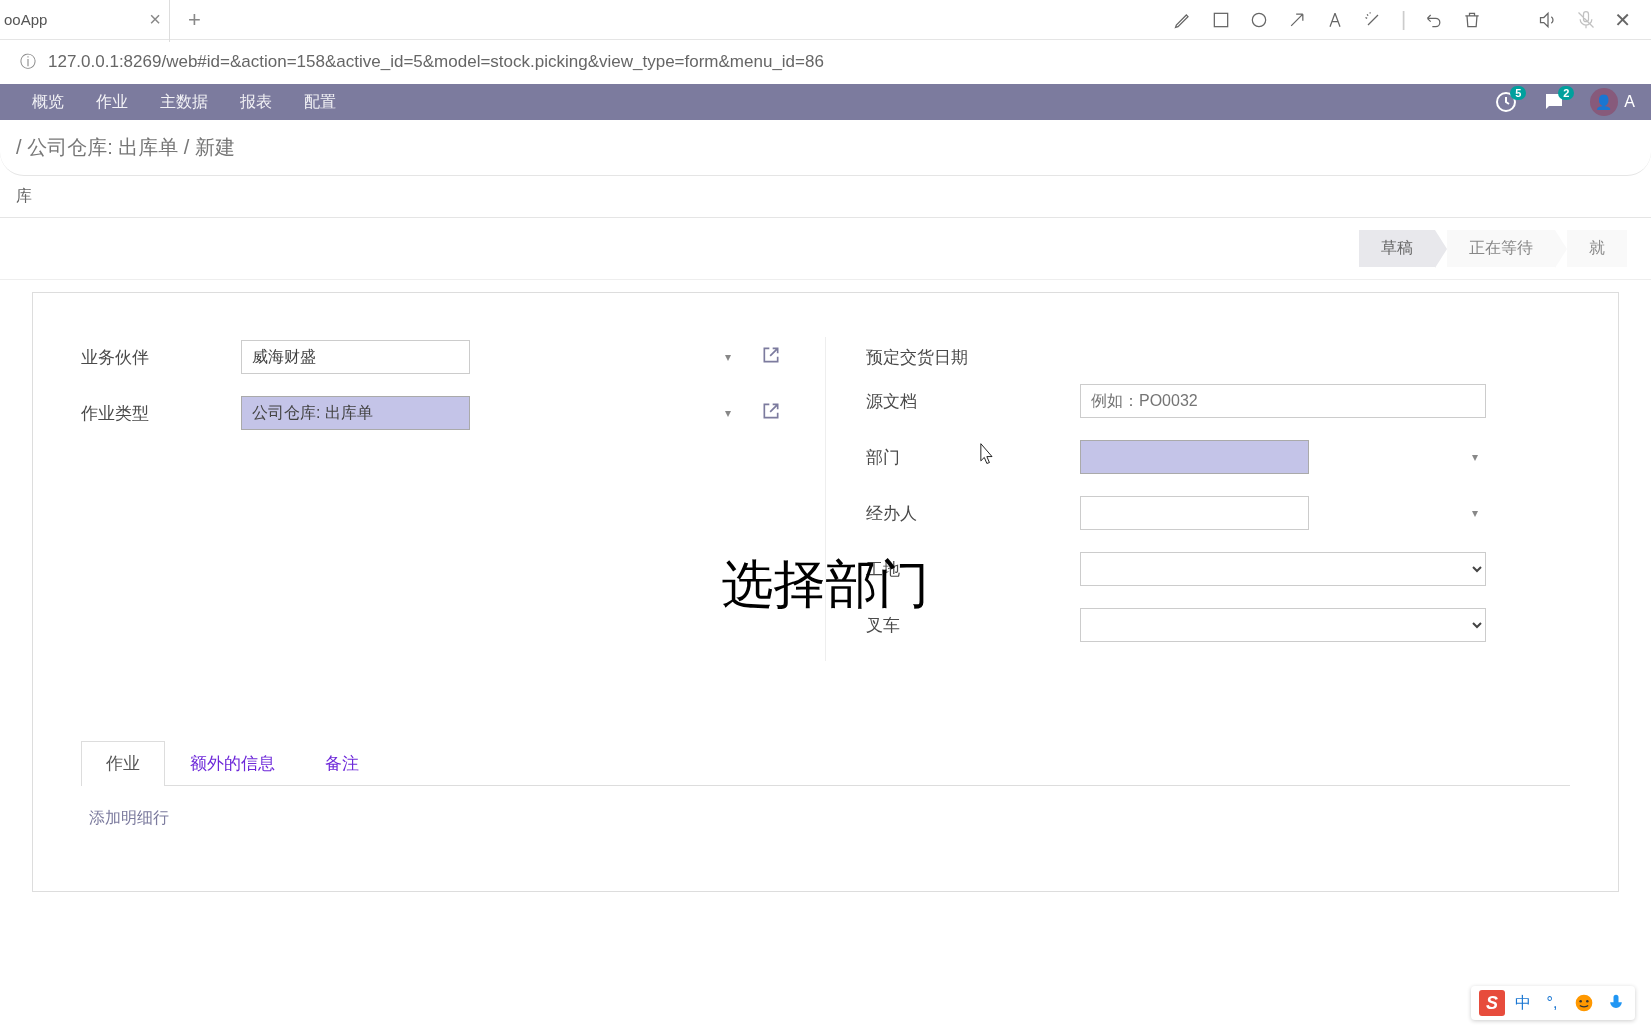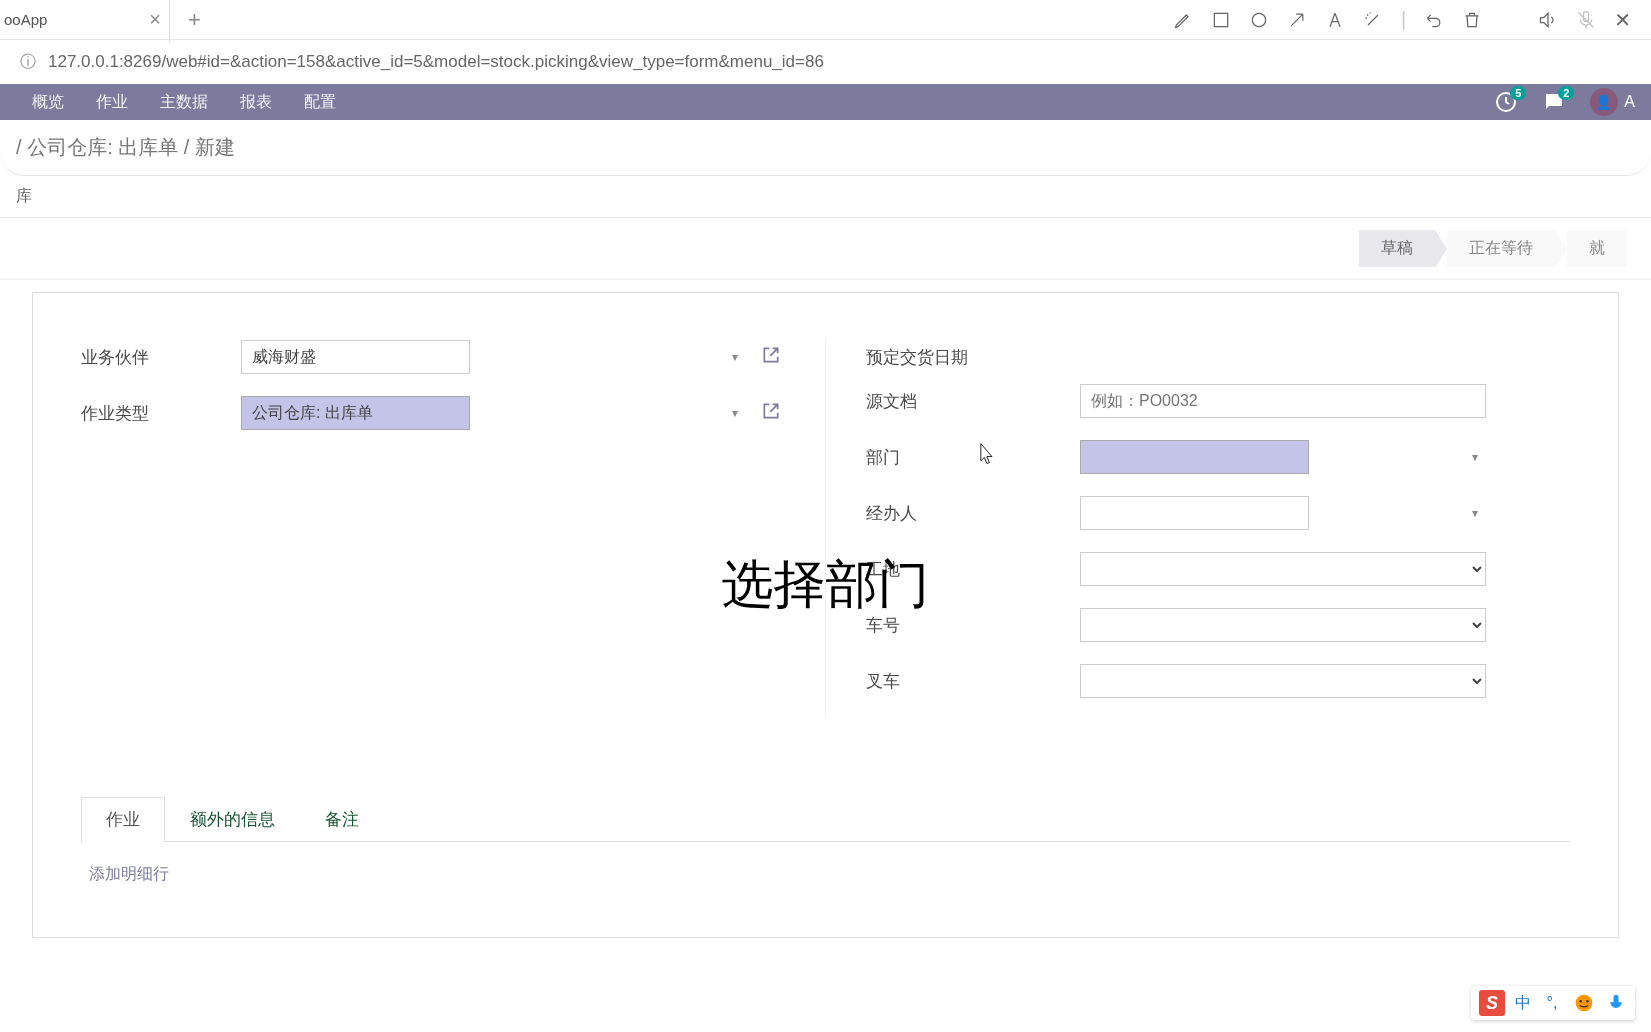--- a/index.html
+++ b/index.html
@@ -40,36 +40,36 @@
     .status-item.active { background: #e8e8ec; color: #666; }
     .status-arrow { display: inline-block; width: 0; height: 0; border-top: 19px solid transparent; border-bottom: 19px solid transparent; border-left: 12px solid #f9f9f9; position: absolute; right: -12px; top: 0; z-index: 1; }
     .status-item.active .status-arrow { border-left-color: #e8e8ec; }
     
     
     .form-sheet { margin: 12px 32px; border: 1px solid #ddd; background: #fff; padding: 44px 48px; min-height: 600px; }
     .form-row { display: flex; gap: 40px; }
     .form-col { flex: 1; }
     .form-group { display: flex; align-items: center; margin-bottom: 16px; min-height: 40px; }
     .form-label { width: 160px; font-size: 17px; color: #4a4a4a; font-weight: 500; flex-shrink: 0; }
-    .form-input-wrap { flex: 1; display: flex; align-items: center; gap: 15px; }
+    .form-input-wrap { flex: 1; display: flex; align-items: center; gap: 22px; }
     .form-input { flex: 1; border: 1px solid #ccc; padding: 6px 10px; font-size: 16px; color: #444; height: 34px; background: #fff; }
     .form-input.highlighted { background: #c4c4e8; border-color: #aaa; }
     .select-arrow { position: absolute; right: 8px; top: 50%; transform: translateY(-50%); color: #888; font-size: 12px; pointer-events: none; }
     .ext-link { width: 24px; height: 24px; color: #7c7b9e; cursor: pointer; display: inline-flex; }
     .ext-link svg { width: 20px; height: 20px; stroke: #7c7b9e; fill: none; stroke-width: 2; }
     
     .right-col .form-label { width: 190px; }
     .right-col .form-input-wrap { max-width: 430px; padding-left: 24px; }
     
     
     .overlay-text { position: absolute; left: 50%; top: 550px; transform: translateX(-50%); font-size: 52px; font-weight: 500; color: #000; pointer-events: none; z-index: 10; }
     
     
     .tabs { display: flex; margin-top: 80px; border-bottom: 1px solid #ddd; }
-    .tabs .tab-btn { padding: 10px 24px; font-size: 17px; color: #14532d; cursor: pointer; border: 1px solid transparent; border-bottom: none; }
+    .tabs .tab-btn { padding: 10px 24px; font-size: 17px; color: #6d28d9; cursor: pointer; border: 1px solid transparent; border-bottom: none; }
     .tabs .tab-btn.active { color: #555; border-color: #ddd; background: #fff; margin-bottom: -1px; }
     
     
     .table { width: 100%; margin-top: 14px; }
     .table-header { display: flex; background: #fff; border-bottom: 1px solid #ddd; padding: 10px 0; }
     .th { font-size: 16px; color: #4a4a4a; font-weight: 500; padding: 0 8px; }
     .th.product { flex: 2; text-align: left; }
     .th.demand { flex: 1.3; text-align: right; }
     .th.reserved { flex: 1.2; text-align: right; }
     .th.done { flex: 1; text-align: right; }
@@ -274,26 +274,20 @@
         <div class="form-label">经办人</div>
         <div class="form-input-wrap">
           <div style="position:relative;flex:1">
             <input class="form-input" style="">
             <span class="select-arrow">▾</span>
           </div>
         </div>
       </div>
       <div class="form-group">
         <div class="form-label">工地</div>
-        <div class="form-input-wrap">
-          <select class="form-input"></select>
-        </div>
-      </div>
-      <div class="form-group">
-        <div class="form-label">车号</div>
         <div class="form-input-wrap">
           <select class="form-input"></select>
         </div>
       </div>
       <div class="form-group">
         <div class="form-label">叉车</div>
         <div class="form-input-wrap">
           <select class="form-input"></select>
         </div>
       </div>

